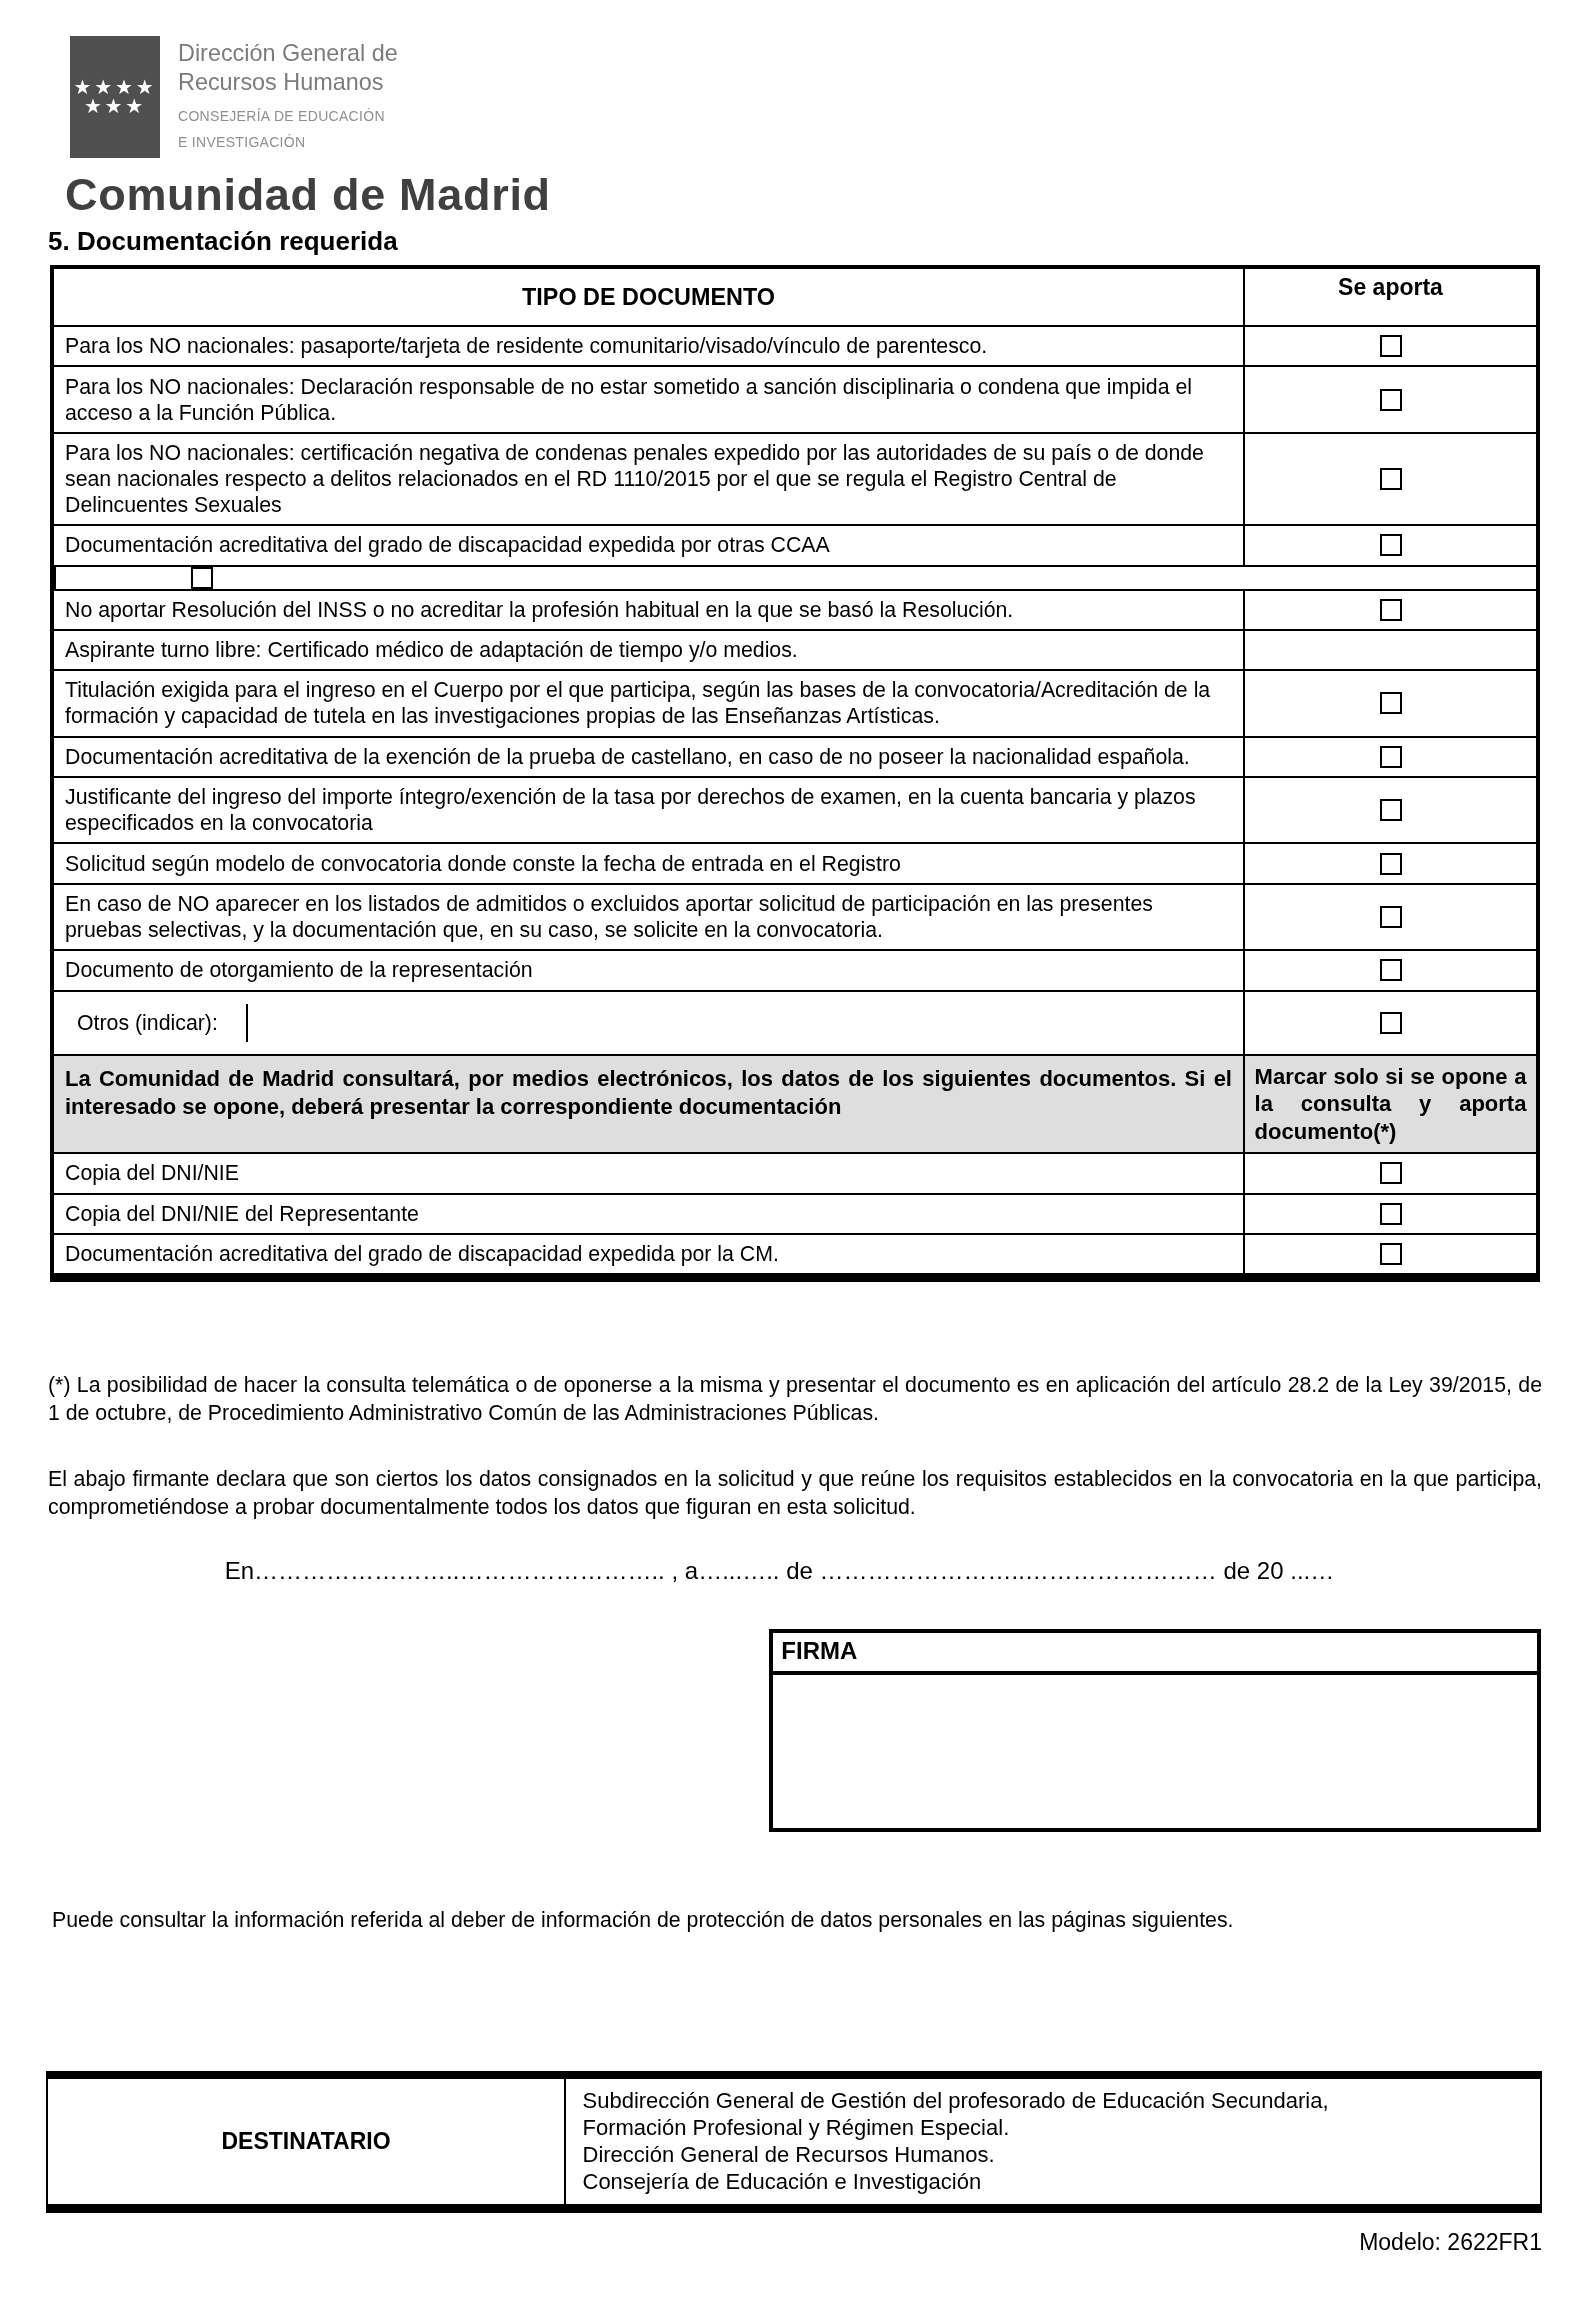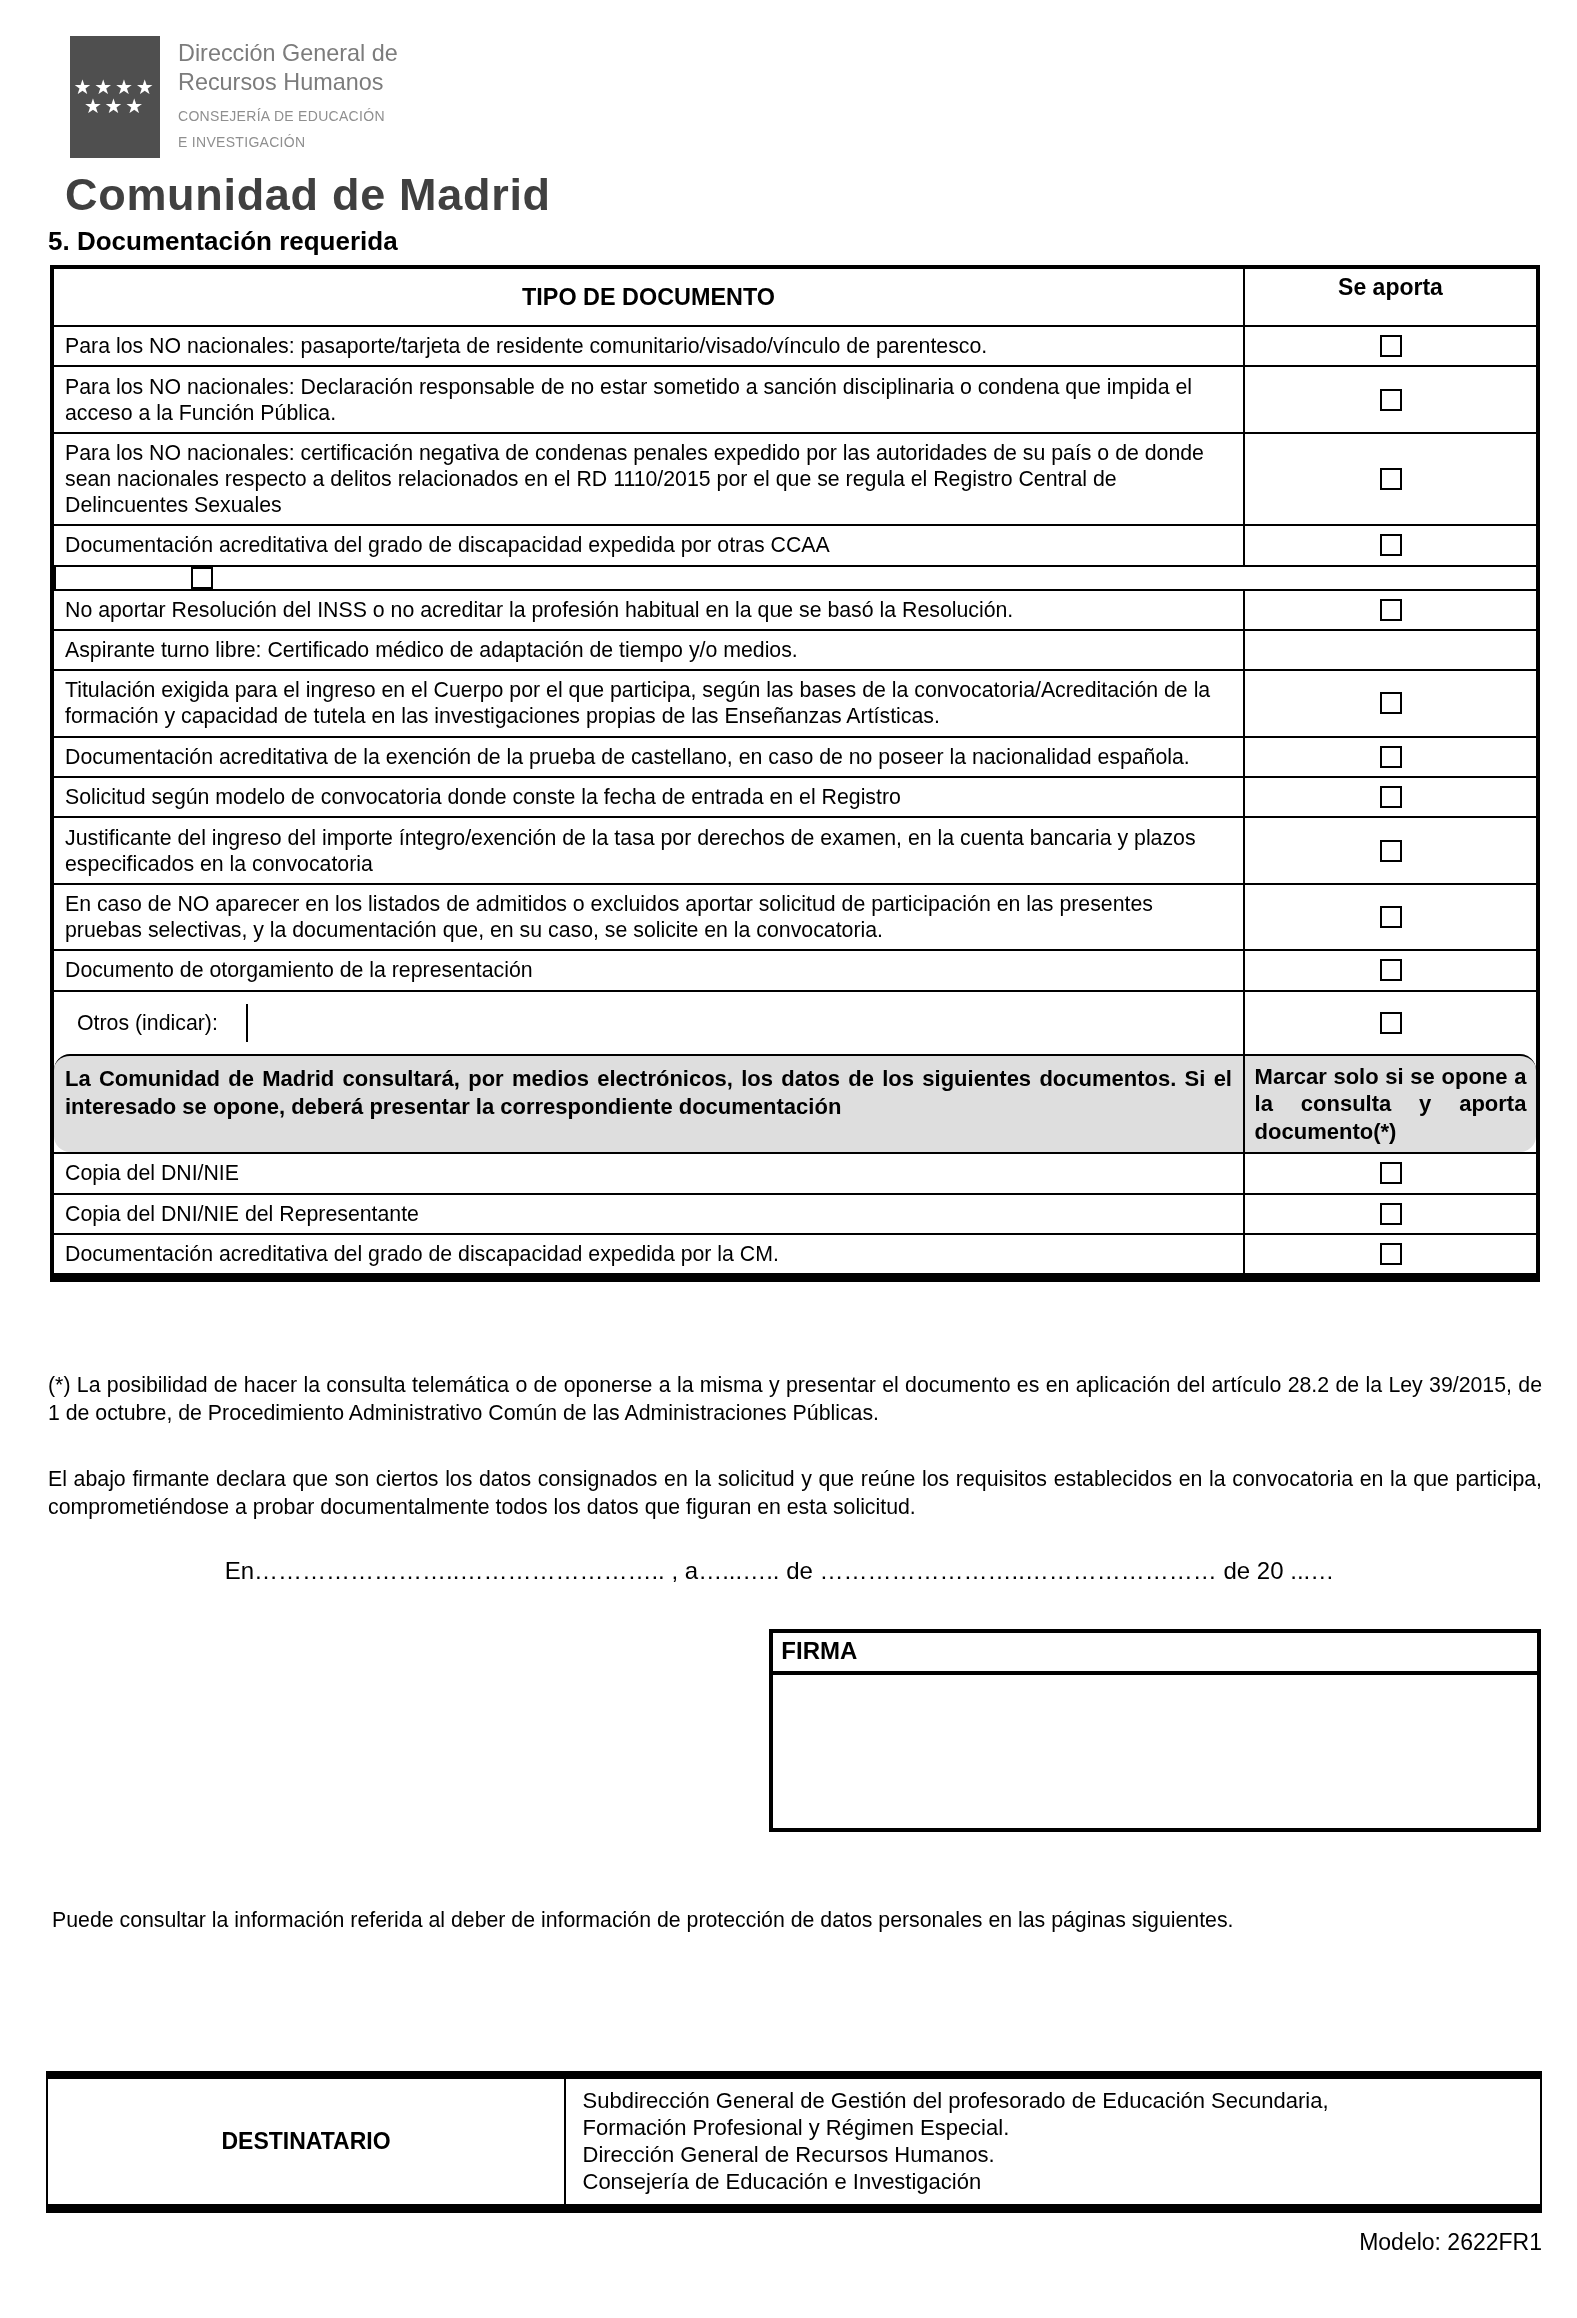--- a/index.html
+++ b/index.html
@@ -63,21 +63,21 @@
     font-weight:bold; font-size:23.4px; min-height:56px;
   }
   .t-head .cell-r{
     align-items:flex-start; justify-content:center;
     padding-top:5px; font-weight:bold; font-size:23px;
   }
   .cb{width:18px; height:18px; border:2.1px solid #000; background:#fff;}
   .otros-flex{display:flex; padding:12px;}
   .otros-label{padding:6.2px 11px; width:158px; flex-shrink:0; box-sizing:content-box;}
   .otros-input{flex:1; border-left:2.1px solid #000;}
-  .t-row.consult{background:#dedede;border-radius:16px;}
+  .t-row.consult{background:#dedede;}
   .consult .cell-l{
     font-weight:bold; font-size:22px; line-height:27.5px;
     text-align:justify; padding:9.6px 11px;
   }
   .consult .cell-r{
     font-weight:bold; font-size:22px; line-height:27.5px;
     display:block; text-align:justify; padding:6.9px 9.6px;
   }
 
   
@@ -202,27 +202,27 @@
           <div class="cb"></div>
         </div>
     </div>
     <div class="t-row">
       <div class="cell-l">Documentación acreditativa de la exención de la prueba de castellano, en caso de no poseer la nacionalidad española.</div>
       <div class="cell-r">
           <div class="cb"></div>
         </div>
     </div>
     <div class="t-row">
+      <div class="cell-l">Justificante del ingreso del importe íntegro/exención de la tasa por derechos de examen, en la cuenta bancaria y plazos especificados en la convocatoria</div>
+      <div class="cell-r">
+          <div class="cb"></div>
+        </div>
+    </div>
+    <div class="t-row">
       <div class="cell-l">Solicitud según modelo de convocatoria donde conste la fecha de entrada en el Registro</div>
-      <div class="cell-r">
-          <div class="cb"></div>
-        </div>
-    </div>
-    <div class="t-row">
-      <div class="cell-l">Justificante del ingreso del importe íntegro/exención de la tasa por derechos de examen, en la cuenta bancaria y plazos especificados en la convocatoria</div>
       <div class="cell-r">
           <div class="cb"></div>
         </div>
     </div>
     <div class="t-row">
       <div class="cell-l">En caso de NO aparecer en los listados de admitidos o excluidos aportar solicitud de participación en las presentes pruebas selectivas, y la documentación que, en su caso, se solicite en la convocatoria.</div>
       <div class="cell-r">
           <div class="cb"></div>
         </div>
     </div>

